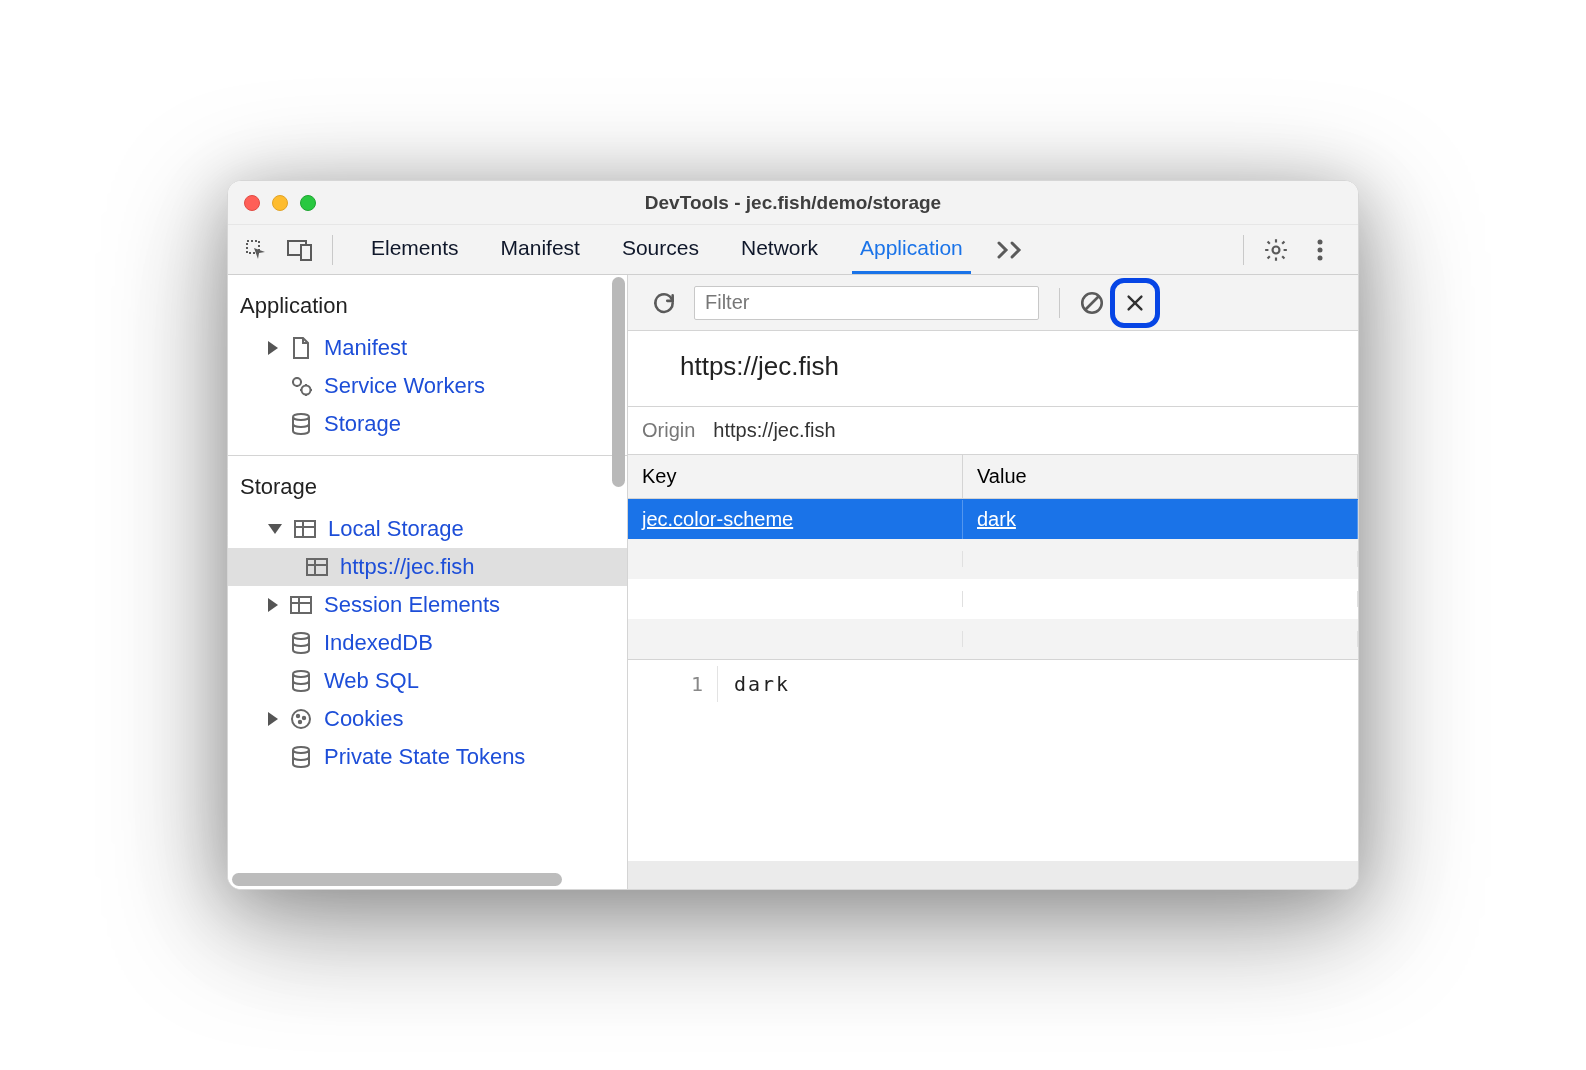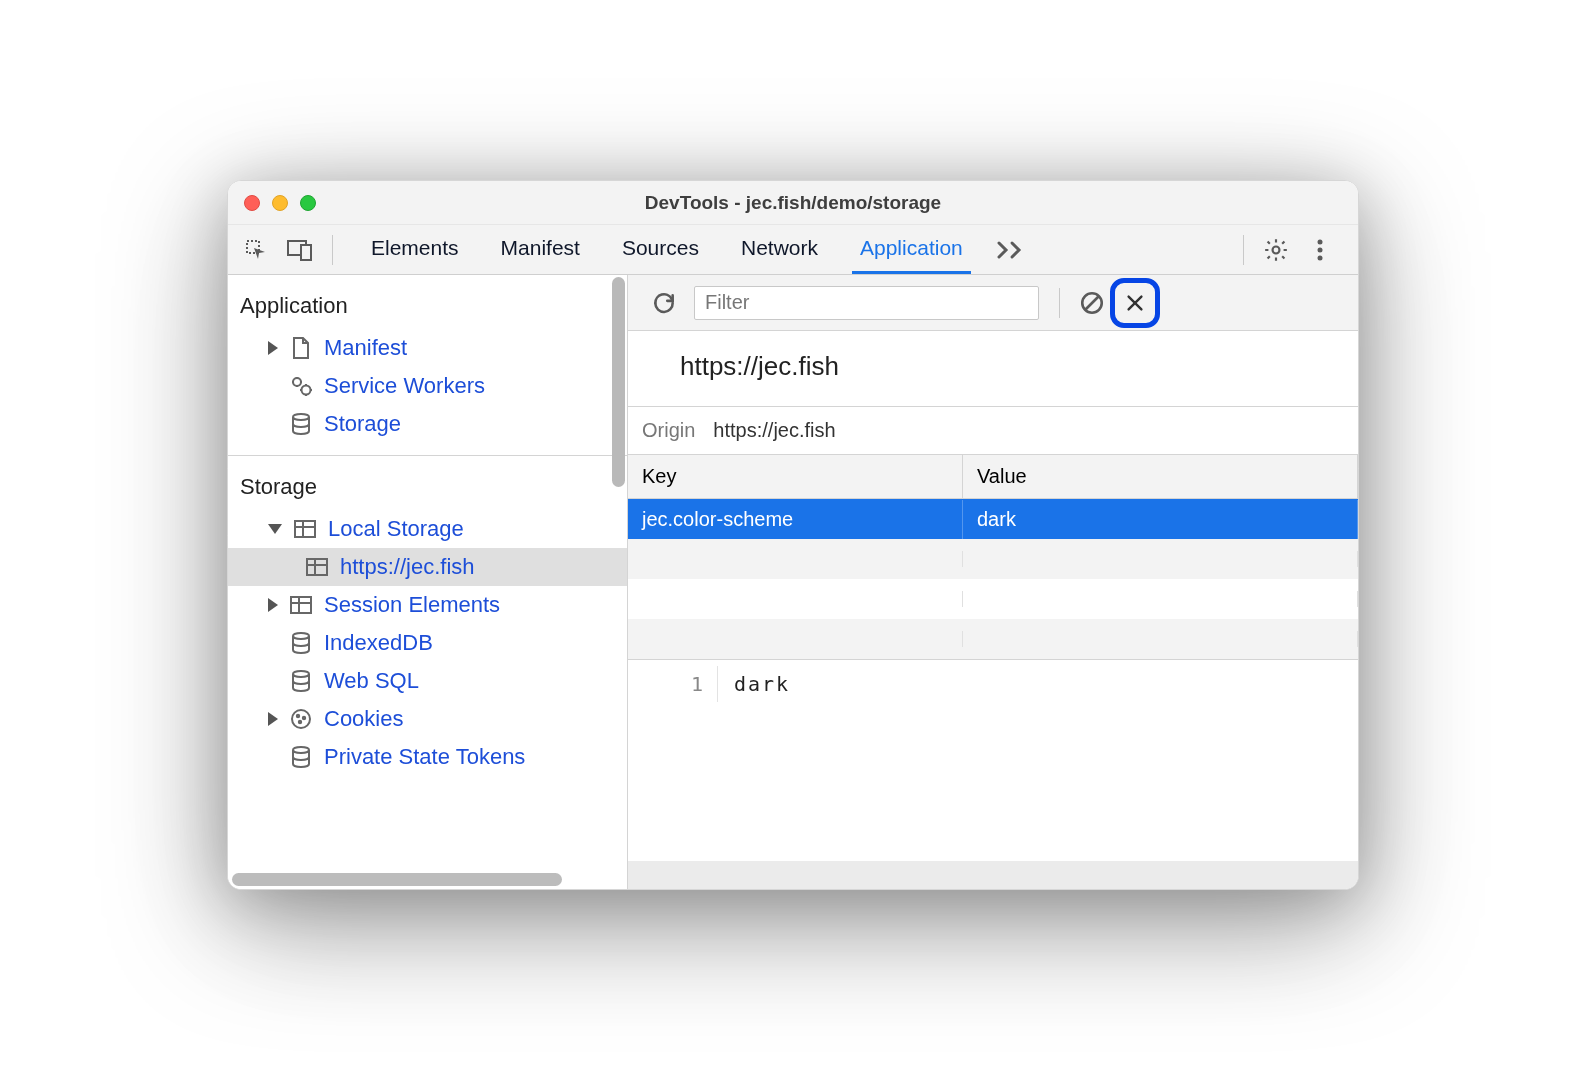--- a/index.html
+++ b/index.html
@@ -172,21 +172,21 @@
   .grid-header, .grid-row { display:flex; }
   .grid-header { background:#f3f3f3; border-bottom:1px solid #d4d4d4;}
   .gcol {
     padding:10px 14px; font-size:20px; border-right:1px solid #d4d4d4;
   }
   .gk { width: 335px;}
   .gv { flex:1;}
   .grid-row { min-height:40px; font-size:20px; align-items:center;}
   .grid-row .gcol { border-right:1px solid #e0e0e0; }
   .grid-row.sel { background:#1a73e8; color:#fff;}
-  .grid-row.sel .gcol{ border-right-color: rgba(255,255,255,0.25);}
+  .grid-row.sel .gcol{ border-right-color: rgba(255,255,255,0.25); text-decoration: underline;}
   .grid-row.stripe { background:#f3f3f3;}
   .grid-row .gcell { padding:8px 14px;}
   .value-panel {
     border-top:1px solid #d4d4d4;
     display:flex; align-items:flex-start;
     padding-top:6px;
     flex:1;
   }
   .ln {
     width:90px;

